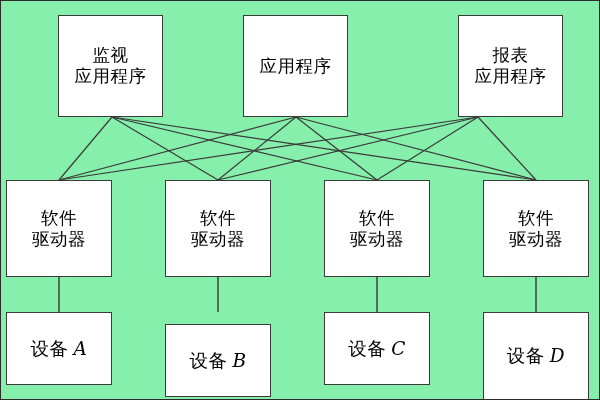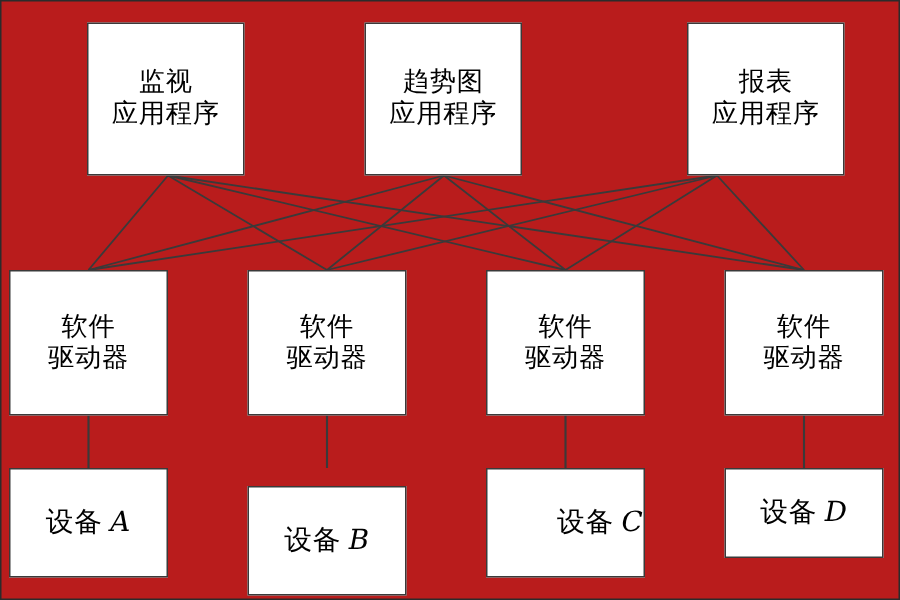--- a/index.html
+++ b/index.html
@@ -8,21 +8,21 @@
     padding: 0;
     background: #ffffff;
   }
   body {
     font-family: "DejaVu Sans", sans-serif;
   }
   #canvas {
     position: relative;
     width: 600px;
     height: 400px;
-    background: #b91c1c;
+    background: #86efac;
     box-sizing: border-box;
     overflow: hidden;
   }
   
   #frame {
     position: absolute;
     left: 0;
     top: 0;
     width: 600px;
     height: 400px;
@@ -98,21 +98,20 @@
         <line x1="536" y1="277" x2="536" y2="312"></line>
       </g>
   </svg>
 
   <div id="app-layer">
       <div class="node app-node" style="left: 58px; top: 15px; width: 105px; height: 102px;">
         <span class="ln">监视</span>
         <span class="ln">应用程序</span>
       </div>
       <div class="node app-node" style="left: 243px; top: 15px; width: 105px; height: 102px;">
-        <span class="ln">趋势图</span>
         <span class="ln">应用程序</span>
       </div>
       <div class="node app-node" style="left: 425px; top: 15px; width: 105px; height: 102px; margin-left: 33px;">
         <span class="ln">报表</span>
         <span class="ln">应用程序</span>
       </div>
     </div>
   <div id="driver-layer">
       <div class="node driver-node" style="left: 6px; top: 180px; width: 106px; height: 97px;">
         <span class="ln">软件</span>
@@ -131,22 +130,22 @@
         <span class="ln">驱动器</span>
       </div>
     </div>
   <div id="device-layer">
       <div class="node device-node" style="left: 6px; top: 312px; width: 106px; height: 73px;">
         <span class="ln"><span>设备</span><span class="tag">A</span></span>
       </div>
       <div class="node device-node" style="left: 165px; top: 312px; width: 106px; height: 73px; margin-top: 12px;">
         <span class="ln"><span>设备</span><span class="tag">B</span></span>
       </div>
-      <div class="node device-node" style="left: 324px; top: 312px; width: 106px; height: 73px; align-items: flex-end;">
+      <div class="node device-node" style="left: 324px; top: 312px; width: 106px; height: 73px;">
         <span class="ln"><span>设备</span><span class="tag">C</span></span>
       </div>
-      <div class="node device-node" style="left: 483px; top: 312px; width: 106px; height: 60px;">
+      <div class="node device-node" style="left: 483px; top: 312px; width: 106px; height: 88px;">
         <span class="ln"><span>设备</span><span class="tag">D</span></span>
       </div>
     </div>
 
   <div id="frame"></div>
 </div>
 
 </body></html>

